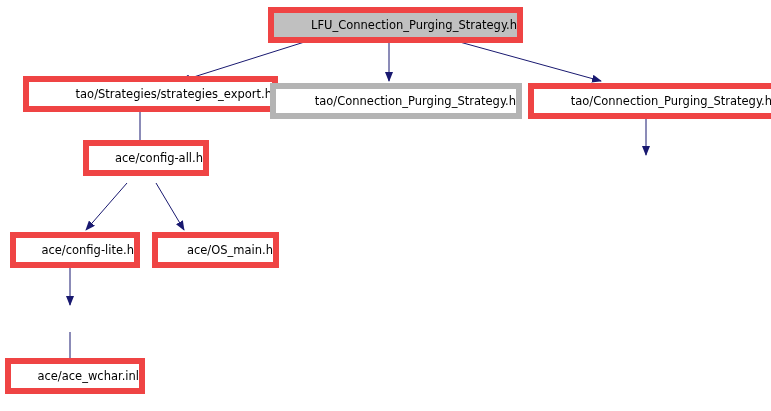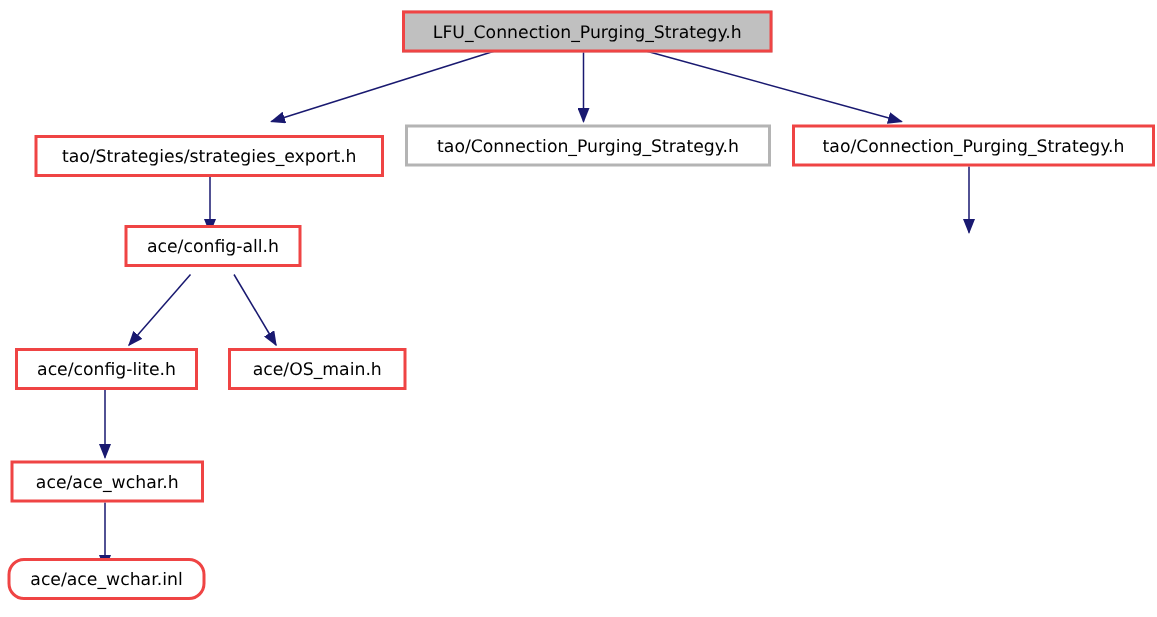--- a/index.html
+++ b/index.html
@@ -18,26 +18,26 @@
   #edges {
     position: absolute;
     left: 0;
     top: 0;
     width: 771px;
     height: 411px;
   }
   .node {
     position: absolute;
     height: 24px;
-    border: 2px solid #ef4444;
+    border: 6px solid #ef4444;
     background: #ffffff;
     color: #000000;
     font-size: 11.5px;
     line-height: 24px;
-    text-align: center;
+    text-align: right;
     white-space: nowrap;
     box-sizing: content-box;
     cursor: pointer;
   }
   .node--current {
     background: #c0c0c0;
     cursor: default;
   }
   .node--muted {
     border-color: #b4b4b4;
@@ -66,30 +66,29 @@
     <line class="edge-line" x1="140" y1="109" x2="140" y2="155" marker-end="url(#arrow)"></line>
     <line class="edge-line" x1="646" y1="109" x2="646" y2="155" marker-end="url(#arrow)"></line>
     <line class="edge-line" x1="127" y1="183" x2="86" y2="230" marker-end="url(#arrow)"></line>
     <line class="edge-line" x1="156" y1="183" x2="184" y2="230" marker-end="url(#arrow)"></line>
     <line class="edge-line" x1="70" y1="258" x2="70" y2="305" marker-end="url(#arrow)"></line>
     <line class="edge-line" x1="70" y1="332" x2="70" y2="379" marker-end="url(#arrow)"></line>
   </svg>
 
   <div class="node node--current" style="left:268px; top:7px;  width:243px;">LFU_Connection_Purging_Strategy.h</div>
 
-  <div class="node" style="left:23px;  top:90px; width:229px;">tao/Strategies/strategies_export.h</div>
+  <div class="node" style="left:23px;  top:76px; width:229px;padding-left:14px;">tao/Strategies/strategies_export.h</div>
 
   <div class="node node--muted" style="left:270px; top:83px; width:240px;">tao/Connection_Purging_Strategy.h</div>
 
   <div class="node" style="left:528px; top:83px; width:238px;">tao/Connection_Purging_Strategy.h</div>
 
 
-  <div class="node" style="left:83px;  top:150px; width:114px;">ace/config-all.h</div>
+  <div class="node" style="left:83px;  top:140px; width:114px;">ace/config-all.h</div>
 
   <div class="node" style="left:152px; top:232px; width:115px;">ace/OS_main.h</div>
 
   <div class="node" style="left:10px;  top:232px; width:118px;">ace/config-lite.h</div>
 
-  <div class="node" style="left:7px;   top:307px; width:125px;">ace/ace_wchar.h</div>
 
-  <div class="node" style="left:5px;   top:372px; width:128px;border-radius:11px;">ace/ace_wchar.inl</div>
+  <div class="node" style="left:5px;   top:358px; width:128px;">ace/ace_wchar.inl</div>
 
 </div>
 
 </body></html>

